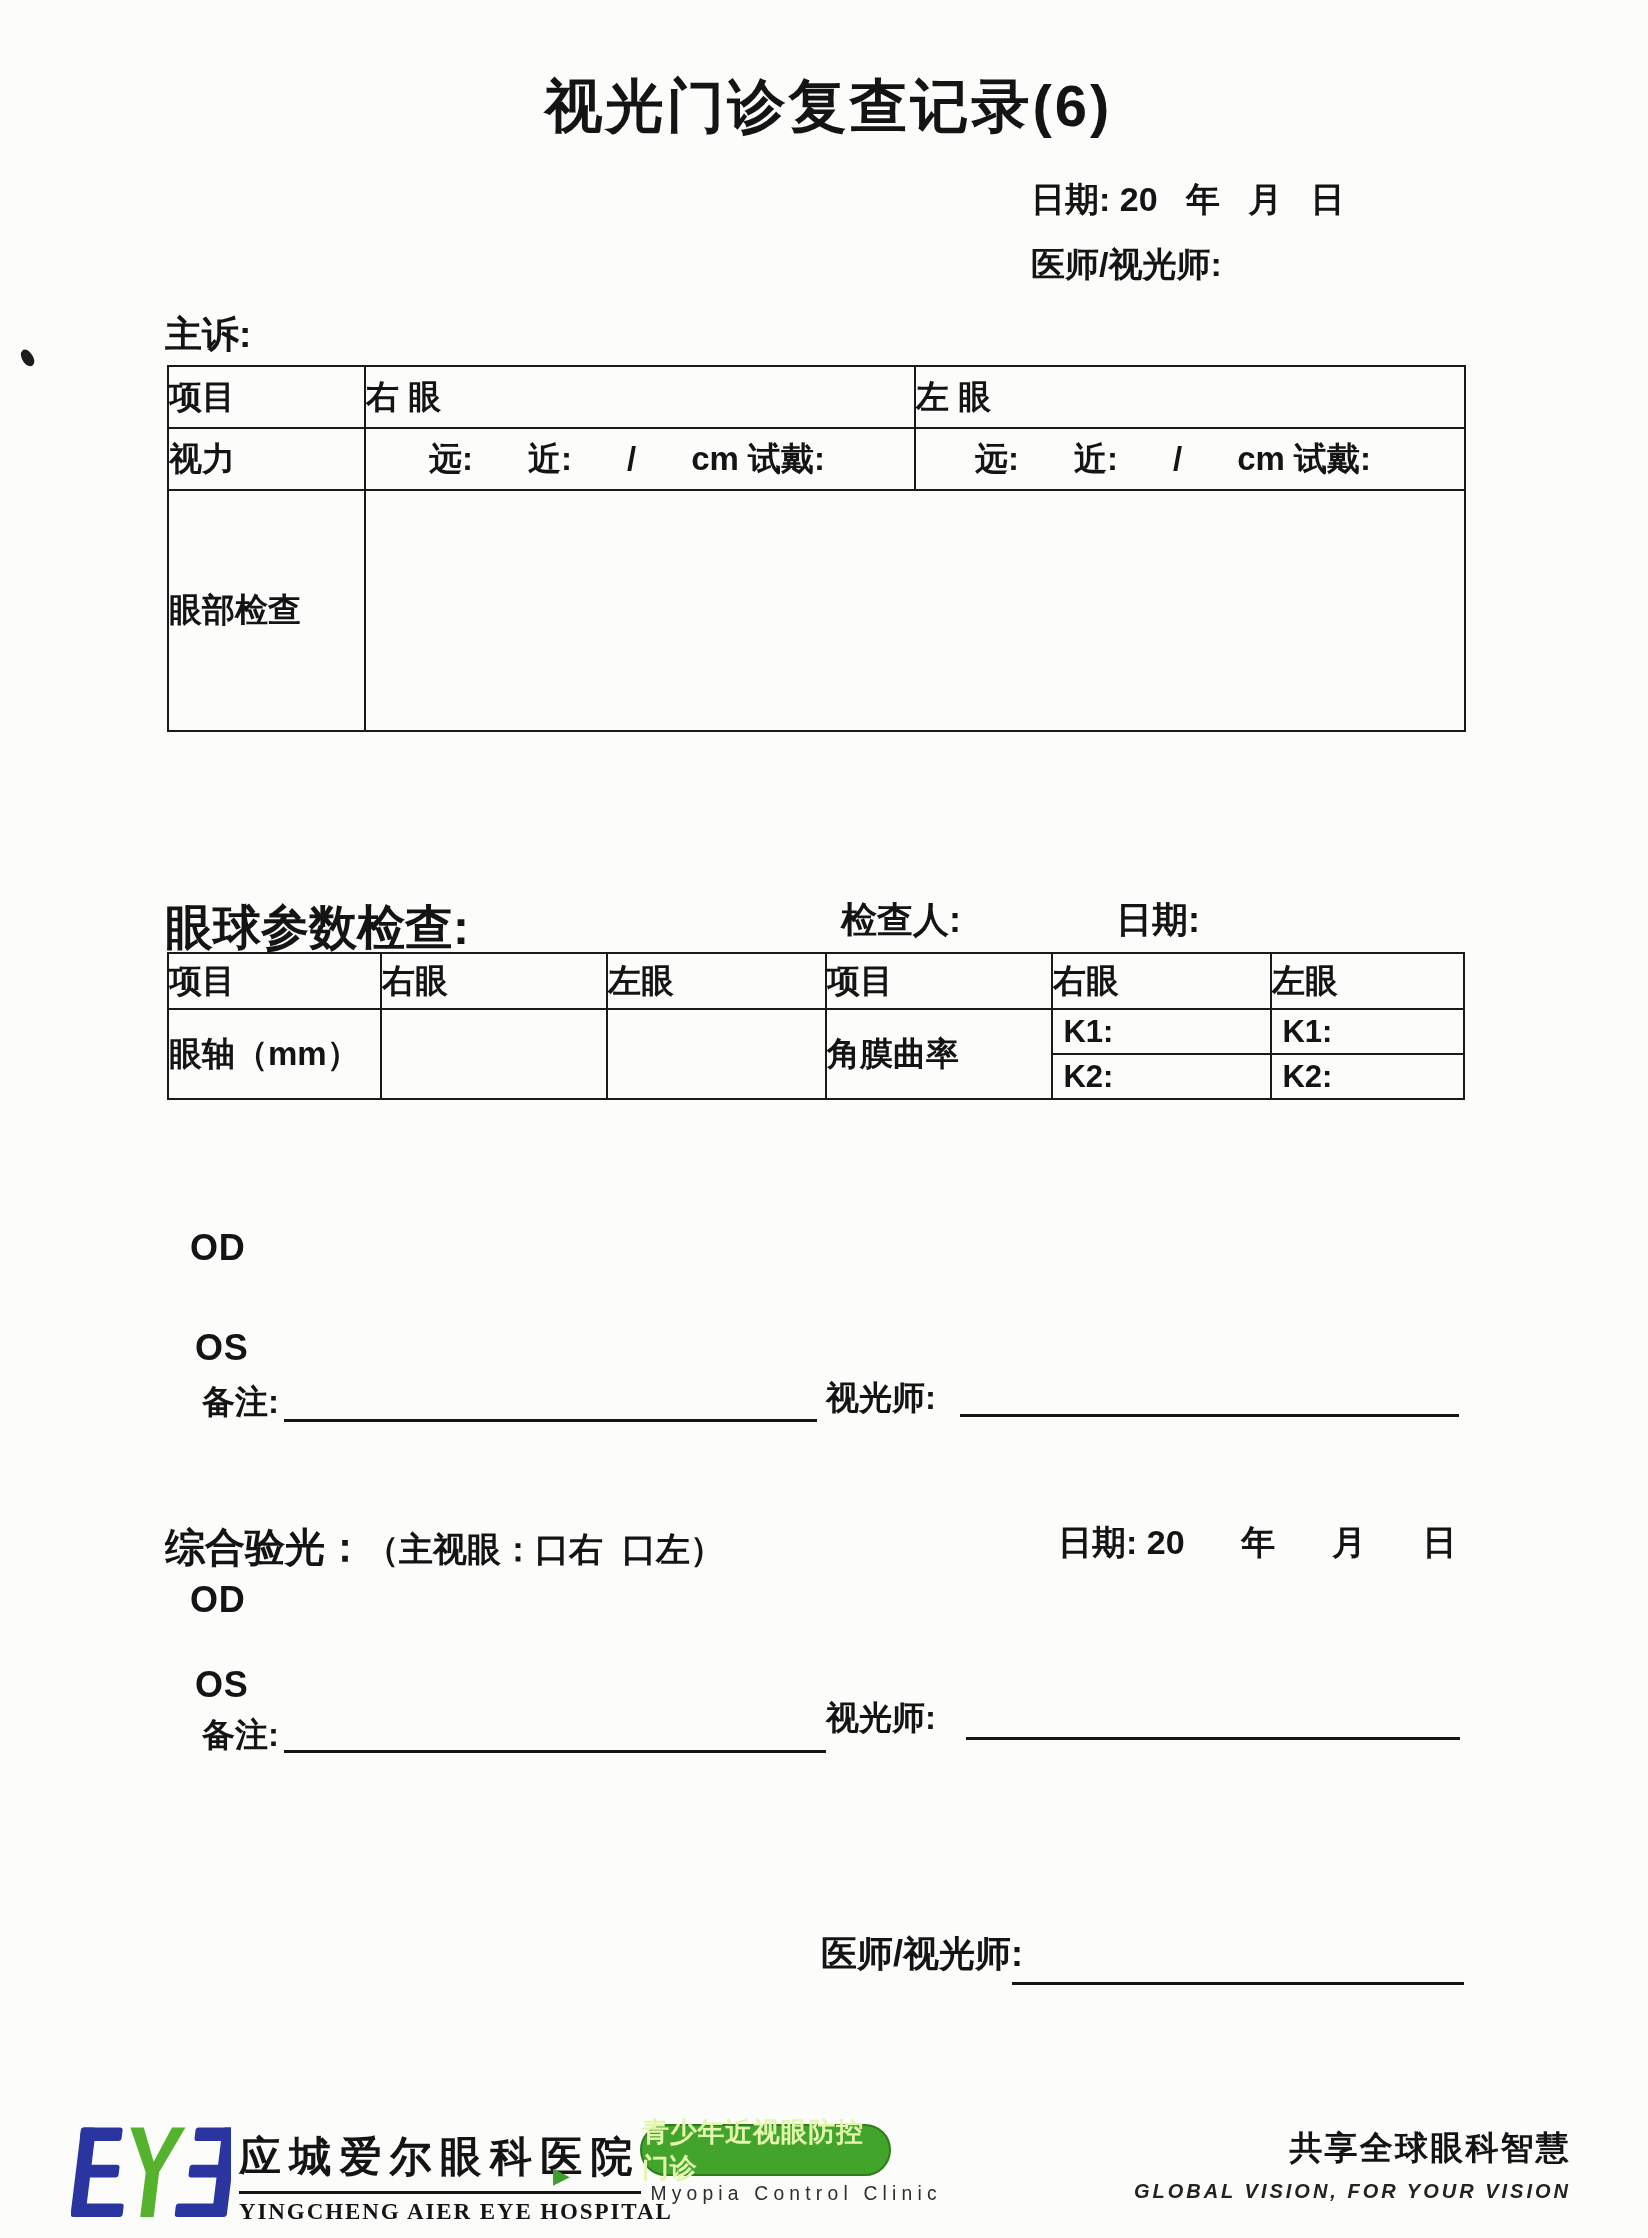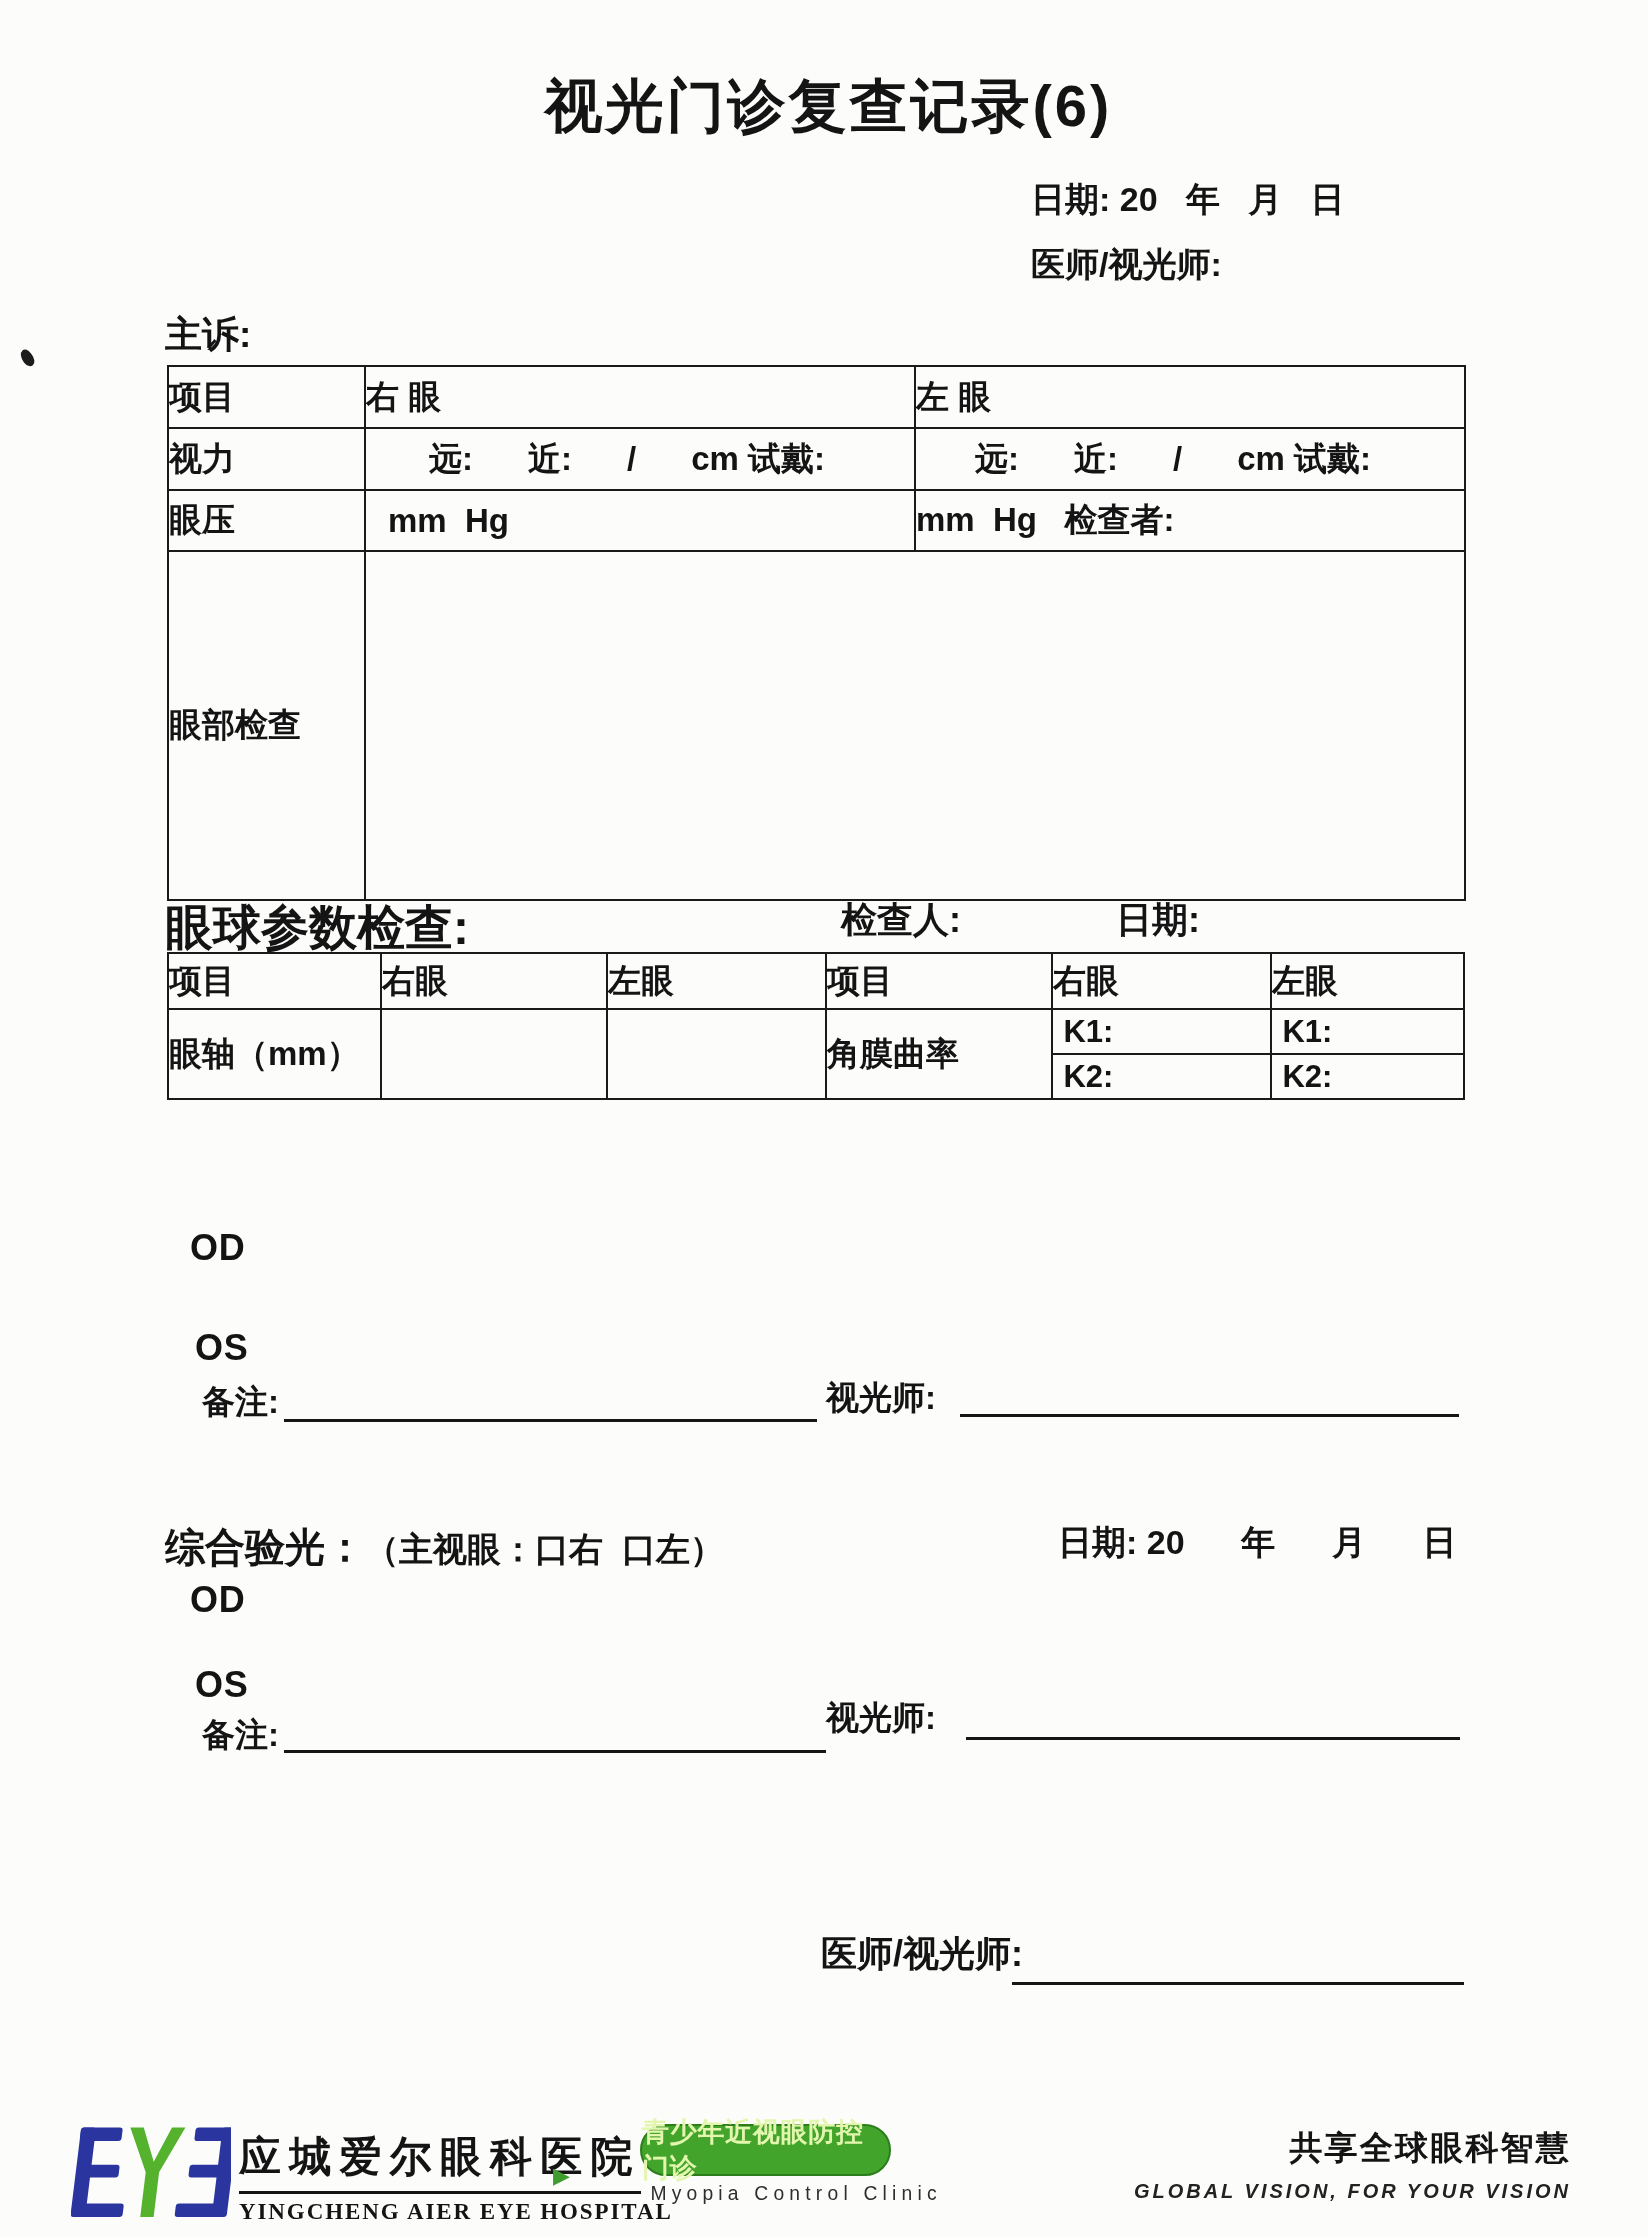--- a/index.html
+++ b/index.html
@@ -56,26 +56,21 @@
         <tr style="height:62px;">
       <td class="t-center">项目</td>
       <td class="t-center">右 眼</td>
       <td class="t-center">左 眼</td>
     </tr>
     <tr style="height:62px;">
       <td class="t-center">视力</td>
       <td class="pre" style="padding-left:63px;">远:      近:      /      cm 试戴:</td>
       <td class="pre" style="padding-left:59px;">远:      近:      /      cm 试戴:</td>
     </tr>
-    <tr style="height:61px;">
-      <td class="t-center">眼压</td>
-      <td class="t-center pre" style="padding-left:22px;">mm  Hg</td>
-      <td class="t-center pre">mm  Hg   检查者:</td>
-    </tr>
-    <tr style="height:349px;">
+    <tr style="height:241px;">
       <td class="t-center">眼部检查</td>
       <td colspan="2"></td>
     </tr>
   </tbody>
     </table>
 
   <div class="abs seclabel" style="left:165px; top:896px; font-size:48px;">眼球参数检查:</div>
   <div class="abs seclabel" style="left:841px; top:896px; font-size:36px;">检查人:</div>
   <div class="abs seclabel" style="left:1116px; top:896px; font-size:36px;">日期:</div>
 

